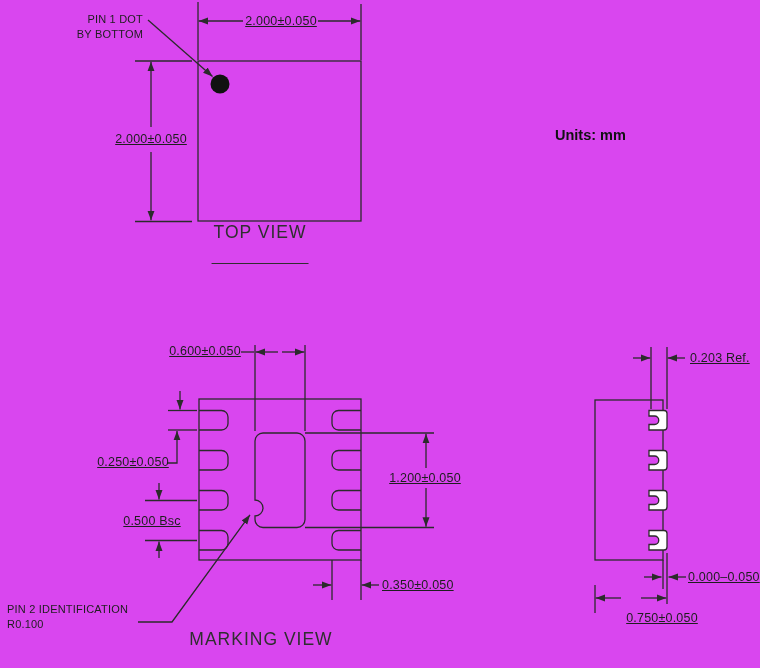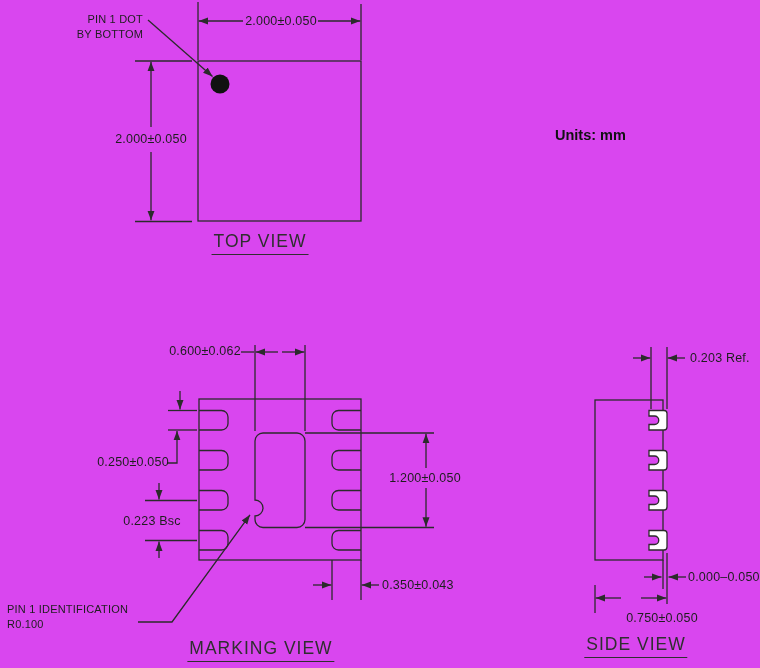--- a/index.html
+++ b/index.html
@@ -1,23 +1,23 @@
 <!DOCTYPE html>
 <html><head>
 <meta charset="utf-8">
 <style>
   html,body{margin:0;padding:0;background:#fff;}
   .canvas{position:relative;width:760px;height:668px;background:#d946ef;overflow:hidden;
           font-family:"Liberation Sans", sans-serif;color:#1e1e1e;}
   svg.lines{position:absolute;left:0;top:0;}
   .lbl{position:absolute;white-space:nowrap;}
-  .dim{font-size:12.5px;letter-spacing:.2px;color:#1e1e1e;}
+  .dim{font-size:12.5px;letter-spacing:.2px;color:#1e1e1e;text-decoration:underline;}
   .note{font-size:11px;letter-spacing:.2px;color:#1e1e1e;line-height:14.5px;}
   .title{font-size:17.5px;letter-spacing:1px;color:#2f2f2f;
-         border-bottom:1.6px solid #2f2f2f;padding:0 2px 2px 2px;}
+         border-bottom:1.6px solid #2f2f2f;padding:0 2px 20px 2px;}
   .units{font-size:14.5px;font-weight:bold;color:#111;text-align:right;}
   .cc{transform:translate(-50%,-50%);}
   .cy{transform:translateY(-50%);}
   .ra{text-align:right;}
 </style>
 </head>
 <body>
 
 <div class="canvas">
 
@@ -117,31 +117,30 @@
     <div>PIN 1 DOT</div>
     <div>BY BOTTOM</div>
   </div>
 
   <div class="lbl dim cc" style="left:281px;top:21px">2.000±0.050</div>
   <div class="lbl dim cc" style="left:151px;top:139px">2.000±0.050</div>
   <div class="lbl title cc" style="left:260px;top:243px">TOP VIEW</div>
 
   <div class="lbl units" style="left:555px;top:127px">Units: mm</div>
 
-  <div class="lbl dim cc" style="left:205px;top:351px">0.600±0.062</div>
+  <div class="lbl dim cc" style="left:205px;top:351px">0.600±0.050</div>
   <div class="lbl dim cc" style="left:133px;top:462px">0.250±0.050</div>
-  <div class="lbl dim cc" style="left:152px;top:521px">0.223 Bsc</div>
+  <div class="lbl dim cc" style="left:152px;top:521px">0.500 Bsc</div>
   <div class="lbl dim cc" style="left:425px;top:478px">1.200±0.050</div>
-  <div class="lbl dim cy" style="left:382px;top:585px">0.350±0.043</div>
+  <div class="lbl dim cy" style="left:382px;top:585px">0.350±0.050</div>
 
   <div class="lbl note" style="left:7px;top:602px">
-    <div>PIN 1 IDENTIFICATION</div>
+    <div>PIN 2 IDENTIFICATION</div>
     <div>R0.100</div>
   </div>
 
   <div class="lbl title cc" style="left:261px;top:650px">MARKING VIEW</div>
 
   <div class="lbl dim cy" style="left:690px;top:358px">0.203 Ref.</div>
   <div class="lbl dim cy" style="left:688px;top:577px">0.000–0.050</div>
   <div class="lbl dim cc" style="left:662px;top:618px">0.750±0.050</div>
-  <div class="lbl title cc" style="left:636px;top:646px">SIDE VIEW</div>
 
 </div>
 
 </body></html>

